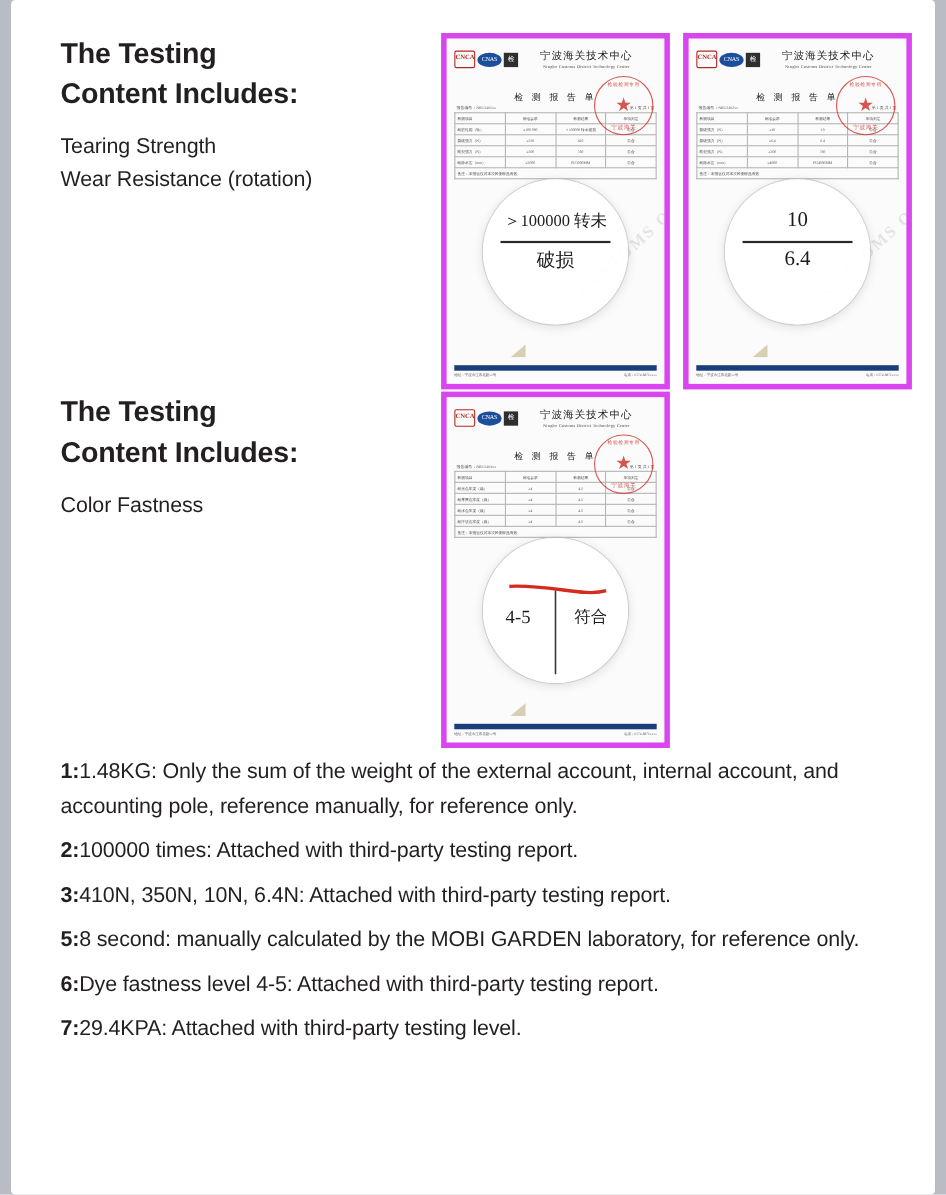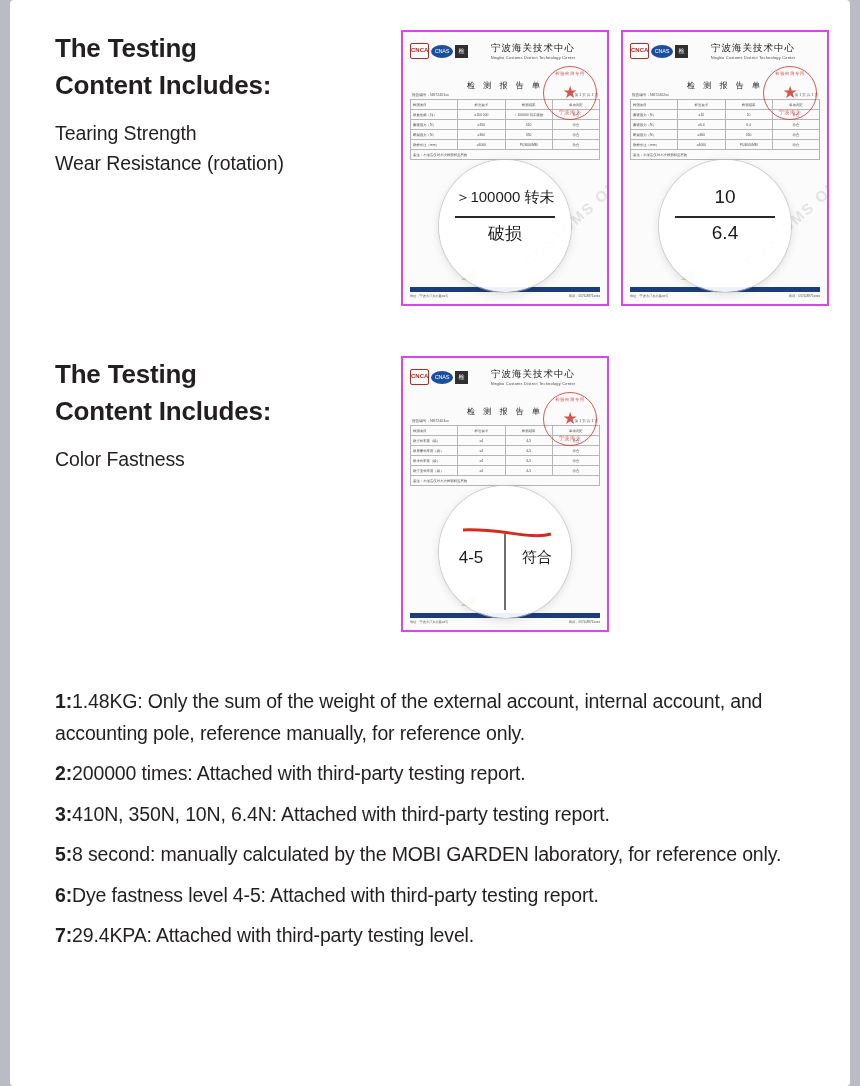--- a/index.html
+++ b/index.html
@@ -51,25 +51,26 @@
     color: #231f20;
     line-height: 1.55;
     letter-spacing: -0.1px;
     white-space: nowrap;
   }
 
   
   .cert {
     position: absolute;
     width: 208px;
-    height: 276px;
+    height: 324px;
     background: #fbfbfb;
-    border: 2px solid #d946ef;
+    border: 5px solid #d946ef;
     box-sizing: border-box;
     overflow: hidden;
+    font-family: Liberation Serif, serif;
   }
   .cert-inner {
     position: absolute;
     inset: 0;
     padding: 6px 7px 0 7px;
     box-sizing: border-box;
   }
   .cert-head {
     display: flex;
     align-items: center;
@@ -542,21 +543,21 @@
         <div class="mtxt" style="left:68px; width:60px; text-align:center; top:62px; font-size:15px;">符合</div>
       </div>
     </div>
   </div>
 
   <div class="notes">
     <div class="note">
       <b>1:</b><span>1.48KG: Only the sum of the weight of the external account, internal account, and accounting pole, reference manually, for reference only.</span>
     </div>
     <div class="note">
-      <b>2:</b><span>200000 times: Attached with third-party testing report.</span>
+      <b>2:</b><span>100000 times: Attached with third-party testing report.</span>
     </div>
     <div class="note">
       <b>3:</b><span>410N, 350N, 10N, 6.4N: Attached with third-party testing report.</span>
     </div>
     <div class="note">
       <b>5:</b><span>8 second: manually calculated by the MOBI GARDEN laboratory, for reference only.</span>
     </div>
     <div class="note">
       <b>6:</b><span>Dye fastness level 4-5: Attached with third-party testing report.</span>
     </div>

